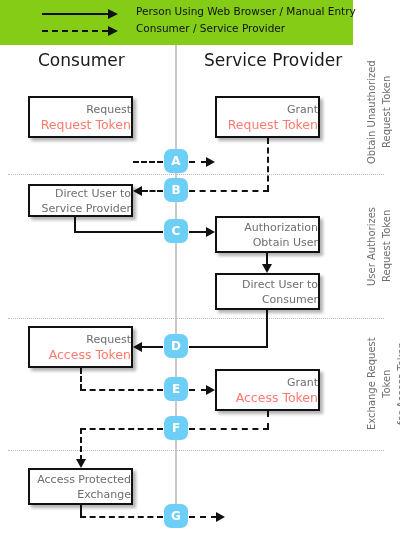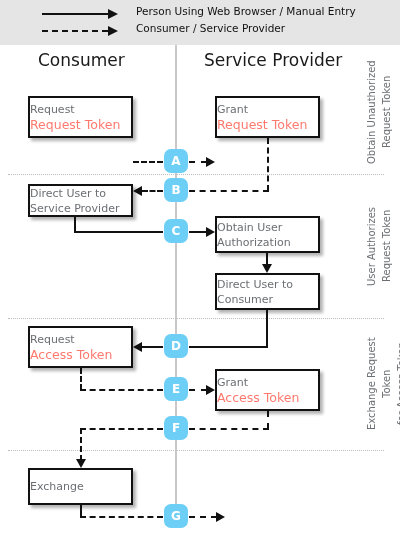--- a/index.html
+++ b/index.html
@@ -13,22 +13,22 @@
     height: 535px;
     overflow: hidden;
     background: #ffffff;
     font-family: "DejaVu Sans", sans-serif;
   }
 
   
   #legend {
     position: absolute;
     left: 0; top: 0;
-    width: 400px; height: 45px;
-    background: #e5e5e5;
+    width: 353px; height: 45px;
+    background: #84cc16;
   }
   .legend-row { position: absolute; left: 42px; }
   .legend-line {
     position: absolute;
     left: 0;
     top: 0;
     width: 66px;
     height: 0;
     border-top: 2px solid #111111;
   }
@@ -107,21 +107,21 @@
 
   
   .node {
     position: absolute;
     box-sizing: border-box;
     background: #ffffff;
     border: 2px solid #111111;
     box-shadow: 3px 3px 3px rgba(0,0,0,0.30);
     display: flex;
     flex-direction: column;
-    align-items: flex-start;
+    align-items: flex-end;
     justify-content: center;
     text-align: center;
     line-height: 15px;
   }
   .node .l1 { font-size: 11px; color: #6b6f73; }
   .node .l2 { font-size: 12.5px; color: #ff7a6e; }
 
   
   .seg {
     position: absolute;
@@ -239,22 +239,22 @@
     <div class="step" style="left:164px; top:133px;">B</div>
 
     <div class="seg v" style="left:74px; top:172px; height:16px;"></div>
     <div class="seg h" style="left:74px; top:186px; width:89px;"></div>
     <div class="seg h" style="left:189px; top:186px; width:18px;"></div>
     <div class="arrow-r" style="left:206px; top:182px;"></div>
 
     <div class="step" style="left:164px; top:174px;">C</div>
 
     <div class="node" style="left:215px; top:171px; width:105px; height:37px;">
+      <span class="l1">Authorization</span>
       <span class="l1">Obtain User</span>
-      <span class="l1">Authorization</span>
     </div>
 
     <div class="seg v" style="left:266px; top:208px; height:12px;"></div>
     <div class="arrow-d" style="left:262px; top:219px;"></div>
 
     <div class="node" style="left:215px; top:228px; width:105px; height:37px;">
       <span class="l1">Direct User to</span>
       <span class="l1">Consumer</span>
     </div>
 
@@ -284,20 +284,21 @@
 
     <div class="dseg v" style="left:267px; top:366px; height:18px;"></div>
     <div class="dseg h" style="left:189px; top:383px; width:80px;"></div>
     <div class="dseg h" style="left:80px; top:383px; width:83px;"></div>
     <div class="dseg v" style="left:80px; top:383px; height:33px;"></div>
     <div class="arrow-d" style="left:76px; top:414px;"></div>
 
     <div class="step" style="left:164px; top:371px;">F</div>
 
     <div class="node" style="left:28px; top:423px; width:105px; height:37px;">
+      <span class="l1">Access Protected</span>
       <span class="l1">Exchange</span>
     </div>
 
     <div class="dseg v" style="left:80px; top:460px; height:12px;"></div>
     <div class="dseg h" style="left:80px; top:471px; width:83px;"></div>
     <div class="dseg h" style="left:189px; top:471px; width:28px;"></div>
     <div class="arrow-r" style="left:216px; top:467px;"></div>
 
     <div class="step" style="left:164px; top:459px;">G</div>
 

